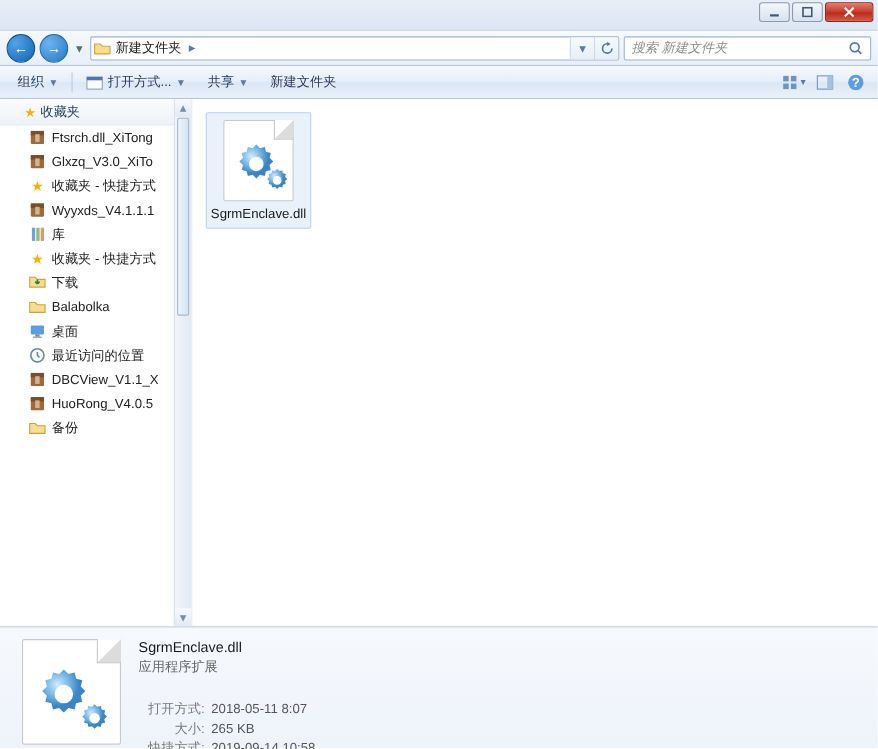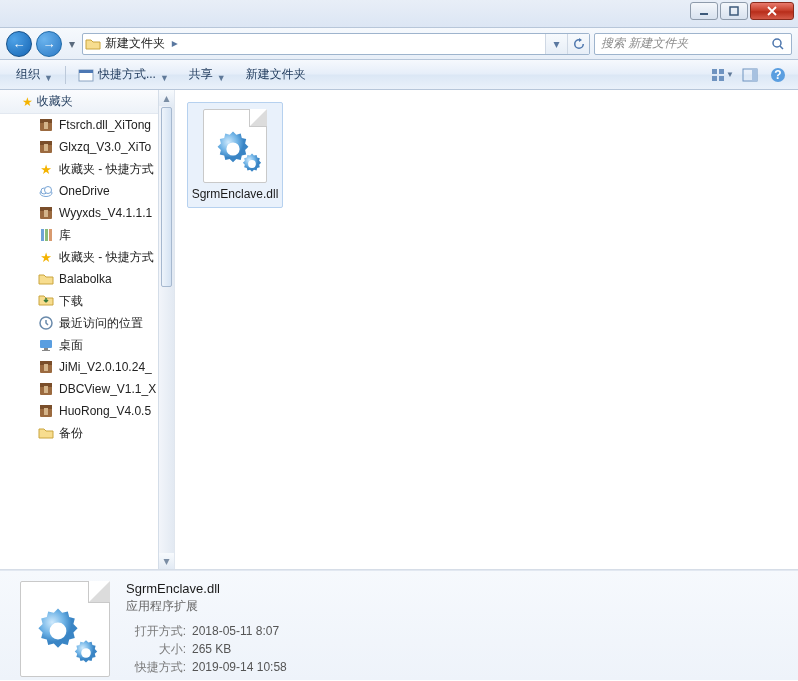--- a/index.html
+++ b/index.html
@@ -16,38 +16,38 @@
 .navbar { height: 32px; background: linear-gradient(#f6f9fd,#e8eff8); border-bottom: 1px solid #b7c6d9; display: flex; align-items: center; padding: 0 6px; gap: 4px; }
 .navbtn { width: 26px; height: 26px; border-radius: 50%; display: flex; align-items: center; justify-content: center; }
 .navbtn.back { background: radial-gradient(circle at 30% 30%,#4fa3e8,#1564b3); border: 1px solid #145089; }
 .navbtn.forward { background: radial-gradient(circle at 30% 30%,#6bb4ee,#2a78c5); border: 1px solid #1f6aa8; }
 .navarrow { color: #fff; font-size: 13px; line-height: 1; }
 .navdrop { width: 12px; height: 18px; display: flex; align-items: center; justify-content: center; color: #5a6b7e; }
 .addressbar { flex: 1; height: 22px; border: 1px solid #9eb4cd; background: #fff; display: flex; align-items: center; border-radius: 2px; }
 .addr-icon { width: 20px; display: flex; justify-content: center; }
 .addr-text { flex: 1; padding-left: 2px; color: #222; }
 .addr-drop, .addr-refresh { width: 22px; height: 100%; border-left: 1px solid #cfd8e4; display: flex; align-items: center; justify-content: center; color: #5a78a0; background: linear-gradient(#f7fafd,#e7eef7); }
-.searchbar { width: 198px; height: 22px; border: 1px solid #9eb4cd; background: #fff; border-radius: 2px; display: flex; align-items: center; }
+.searchbar { width: 225px; height: 22px; border: 1px solid #9eb4cd; background: #fff; border-radius: 2px; display: flex; align-items: center; }
 .searchbar .ph { flex: 1; padding-left: 6px; color: #8d8d8d; font-style: italic; }
 .searchicon { width: 26px; display: flex; justify-content: center; color: #4d76ad; }
 
 
 .toolbar { height: 30px; background: linear-gradient(#f6f9fd,#e6eef9 48%,#dbe7f5 52%,#eaf1fa); border-bottom: 1px solid #b7c6d9; display: flex; align-items: center; padding: 0 8px; gap: 4px; }
-.tbtn { padding: 4px 8px; color: #1e395b; display: flex; align-items: flex-end; gap: 4px; border-radius: 2px; }
+.tbtn { padding: 4px 8px; color: #1e395b; display: flex; align-items: center; gap: 4px; border-radius: 2px; }
 .tbtn .caret { font-size: 9px; color: #5f7999; }
 .tbtn.iconed svg { width: 16px; height: 16px; }
 .spacer { flex: 1; }
 .iconbtn { width: 24px; height: 24px; display: flex; align-items: center; justify-content: center; color: #3a5a80; }
 
 
 .main { display: flex; height: 480px; border-bottom: 1px solid #d6dde7; }
 .navpane { width: 175px; border-right: 1px solid #e0e6ee; background: #fff; overflow: hidden; display: flex; flex-direction: column; }
 .navheader { height: 24px; background: linear-gradient(#fbfcfe,#edf2f8); border-bottom: 1px solid #e2e8f0; display: flex; align-items: center; padding-left: 22px; gap: 4px; font-weight: 400; color: #1e395b; }
 .navlist { flex: 1; overflow: hidden; }
-.navitem { height: 22px; display: flex; align-items: center; padding-left: 38px; gap: 5px; white-space: nowrap; overflow: hidden; color: #222; }
+.navitem { height: 22px; display: flex; align-items: center; padding-left: 26px; gap: 5px; white-space: nowrap; overflow: hidden; color: #222; }
 .navitem .nicon { width: 16px; height: 16px; flex-shrink: 0; display: flex; align-items: center; justify-content: center; }
 .navscroll { width: 16px; background: linear-gradient(90deg,#f2f5fa,#e2e9f2); border-left: 1px solid #d4dde8; display: flex; flex-direction: column; }
 .scrollend { height: 16px; display: flex; align-items: center; justify-content: center; color: #7a8da4; background: linear-gradient(#f7fafd,#e2eaf4); }
 .scrollthumb { margin: 1px 2px; height: 180px; border: 1px solid #a6b8cf; border-radius: 2px; background: linear-gradient(90deg,#eef4fb,#d4e2f2); }
 .scrolltrack { flex: 1; }
 .navinner { display: flex; height: 100%; }
 .navbody { flex: 1; overflow: hidden; }
 
 .content { flex: 1; background: #fff; padding: 12px; }
 .fileitem { width: 96px; display: flex; flex-direction: column; align-items: center; gap: 4px; padding: 6px; border: 1px solid #b6d1ef; background: #e9f1fb; border-radius: 2px; }
@@ -55,21 +55,21 @@
 .fileicon-large .page { position: absolute; inset: 0; background: #fff; border: 1px solid #c9c9c9; border-radius: 2px; }
 .fileicon-large .fold { position: absolute; right: 0; top: 0; width: 18px; height: 18px; background: linear-gradient(135deg,#fff 48%,#dcdcdc 52%); border-left: 1px solid #c9c9c9; border-bottom: 1px solid #c9c9c9; }
 .gear { position: absolute; }
 .filelabel { text-align: center; color: #1a1a1a; }
 
 
 .details { height: 110px; background: linear-gradient(#f6f9fd,#eef3fa); display: flex; padding: 8px 10px; gap: 16px; border-top: 1px solid #e2e8f1; }
 .details .thumb { width: 90px; height: 96px; position: relative; margin-top: 2px; margin-left: 10px; }
 .details .info { padding-top: 2px; }
 .details .fname { font-size: 13px; color: #1a1a1a; margin-bottom: 2px; }
-.details .ftype { color: #666; margin-bottom: 7px; }
+.details .ftype { color: #666; margin-bottom: 20px; }
 .details .row { color: #555; line-height: 18px; }
 .details .row .lab { color: #7a7a7a; display: inline-block; width: 60px; text-align: right; margin-right: 6px; }
 
 .star { color: #f4b300; }
 
 
 .gear-svg .g1 { fill: url(#gearGrad); }
 </style>
 </head>
 <body>
@@ -141,21 +141,21 @@
   <div class="tbtn">
       <span>组织</span>
       <span class="caret">▼</span>
     </div>
   <div style="width:1px;height:18px;background:#bcc9da"></div>
   <div class="tbtn iconed">
     <svg viewBox="0 0 16 16">
         <rect x="1" y="3" width="14" height="11" fill="#fff" stroke="#8aa3c2"></rect>
         <rect x="1" y="3" width="14" height="3" fill="#4d78b4"></rect>
       </svg>
-    <span>快捷方式...</span>
+    <span>打开方式...</span>
       <span class="caret">▼</span>
   </div>
   <div class="tbtn">
       <span>共享</span>
       <span class="caret">▼</span>
     </div>
   <div class="tbtn">
       <span>新建文件夹</span>
     </div>
   <div class="spacer"></div>
@@ -213,30 +213,20 @@
             </div>
             <div class="navitem">
               <span class="nicon">
                 <span style="color:#f4b300;font-size:13px">★</span>
               </span>
               <span>收藏夹 - 快捷方式</span>
             </div>
             <div class="navitem">
               <span class="nicon">
                 <svg width="16" height="16">
-                  <ellipse cx="8" cy="10" rx="6" ry="3.5" fill="#fff" stroke="#7aa6d6"></ellipse>
-                  <circle cx="6" cy="8" r="3" fill="#fff" stroke="#7aa6d6"></circle>
-                  <circle cx="10" cy="7" r="3.5" fill="#fff" stroke="#7aa6d6"></circle>
-                </svg>
-              </span>
-              <span>OneDrive</span>
-            </div>
-            <div class="navitem">
-              <span class="nicon">
-                <svg width="16" height="16">
                   <rect x="2" y="2" width="12" height="12" rx="1" fill="#9b6a3f"></rect>
                   <rect x="2" y="2" width="12" height="4" fill="#7a4e2a"></rect>
                   <rect x="6" y="5" width="4" height="7" fill="#d4b48a"></rect>
                 </svg>
               </span>
               <span>Wyyxds_V4.1.1.1</span>
             </div>
             <div class="navitem">
               <span class="nicon">
                 <svg width="16" height="16">
@@ -248,63 +238,53 @@
               <span>库</span>
             </div>
             <div class="navitem">
               <span class="nicon">
                 <span style="color:#f4b300;font-size:13px">★</span>
               </span>
               <span>收藏夹 - 快捷方式</span>
             </div>
             <div class="navitem">
               <span class="nicon">
+                <svg width="16" height="16">
+                  <path d="M1 3h5l2 2h7v7H1z" fill="#f7dd8f" stroke="#caa53e"></path>
+                  <path d="M8 5v4m0 0l-2-2m2 2l2-2" stroke="#3a7a3a" stroke-width="1.5" fill="none"></path>
+                </svg>
+              </span>
+              <span>下载</span>
+            </div>
+            <div class="navitem">
+              <span class="nicon">
                 <svg width="16" height="14">
                   <path d="M1 3h5l2 2h7v7H1z" fill="#f7dd8f" stroke="#caa53e"></path>
                 </svg>
               </span>
               <span>Balabolka</span>
-            </div>
-            <div class="navitem">
-              <span class="nicon">
-                <svg width="16" height="16">
-                  <path d="M1 3h5l2 2h7v7H1z" fill="#f7dd8f" stroke="#caa53e"></path>
-                  <path d="M8 5v4m0 0l-2-2m2 2l2-2" stroke="#3a7a3a" stroke-width="1.5" fill="none"></path>
-                </svg>
-              </span>
-              <span>下载</span>
-            </div>
-            <div class="navitem">
-              <span class="nicon">
-                <svg width="16" height="16">
-                  <circle cx="8" cy="8" r="6" fill="none" stroke="#6a8aab" stroke-width="1.5"></circle>
-                  <path d="M8 5v3l2 2" stroke="#6a8aab" stroke-width="1.5" fill="none"></path>
-                </svg>
-              </span>
-              <span>最近访问的位置</span>
             </div>
             <div class="navitem">
               <span class="nicon">
                 <svg width="16" height="16">
                   <rect x="2" y="3" width="12" height="8" rx="1" fill="#5a9ee0"></rect>
                   <rect x="6" y="11" width="4" height="2" fill="#888"></rect>
                   <rect x="4" y="13" width="8" height="1" fill="#888"></rect>
                 </svg>
               </span>
               <span>桌面</span>
             </div>
             <div class="navitem">
               <span class="nicon">
                 <svg width="16" height="16">
-                  <rect x="2" y="2" width="12" height="12" rx="1" fill="#9b6a3f"></rect>
-                  <rect x="2" y="2" width="12" height="4" fill="#7a4e2a"></rect>
-                  <rect x="6" y="5" width="4" height="7" fill="#d4b48a"></rect>
-                </svg>
-              </span>
-              <span>JiMi_V2.0.10.24_</span>
+                  <circle cx="8" cy="8" r="6" fill="none" stroke="#6a8aab" stroke-width="1.5"></circle>
+                  <path d="M8 5v3l2 2" stroke="#6a8aab" stroke-width="1.5" fill="none"></path>
+                </svg>
+              </span>
+              <span>最近访问的位置</span>
             </div>
             <div class="navitem">
               <span class="nicon">
                 <svg width="16" height="16">
                   <rect x="2" y="2" width="12" height="12" rx="1" fill="#9b6a3f"></rect>
                   <rect x="2" y="2" width="12" height="4" fill="#7a4e2a"></rect>
                   <rect x="6" y="5" width="4" height="7" fill="#d4b48a"></rect>
                 </svg>
               </span>
               <span>DBCView_V1.1_X</span>

